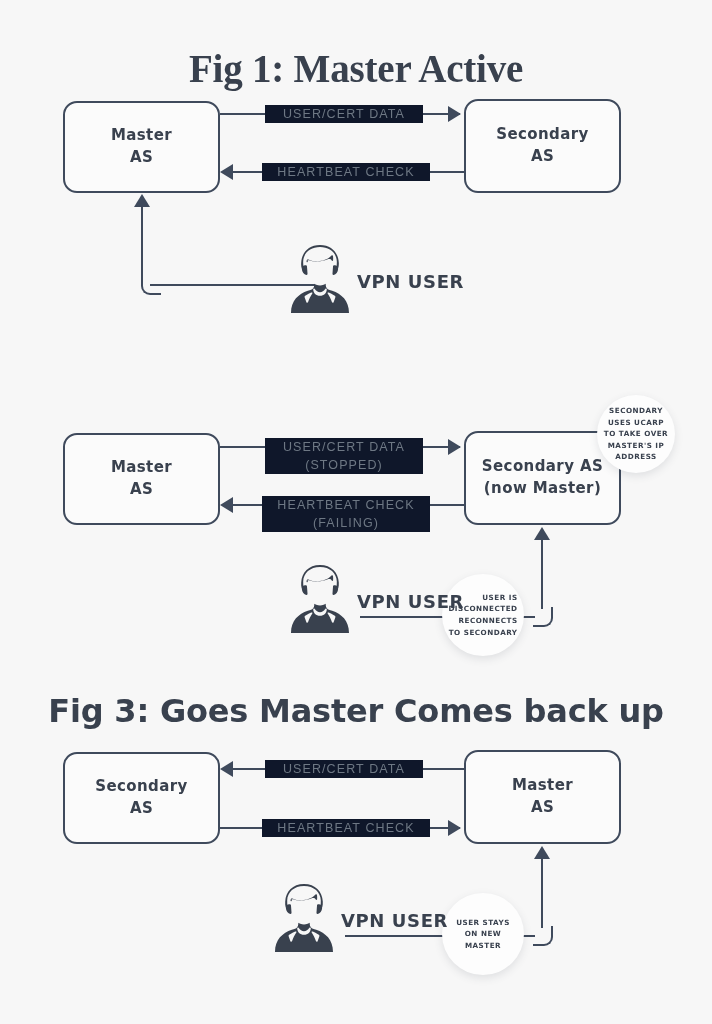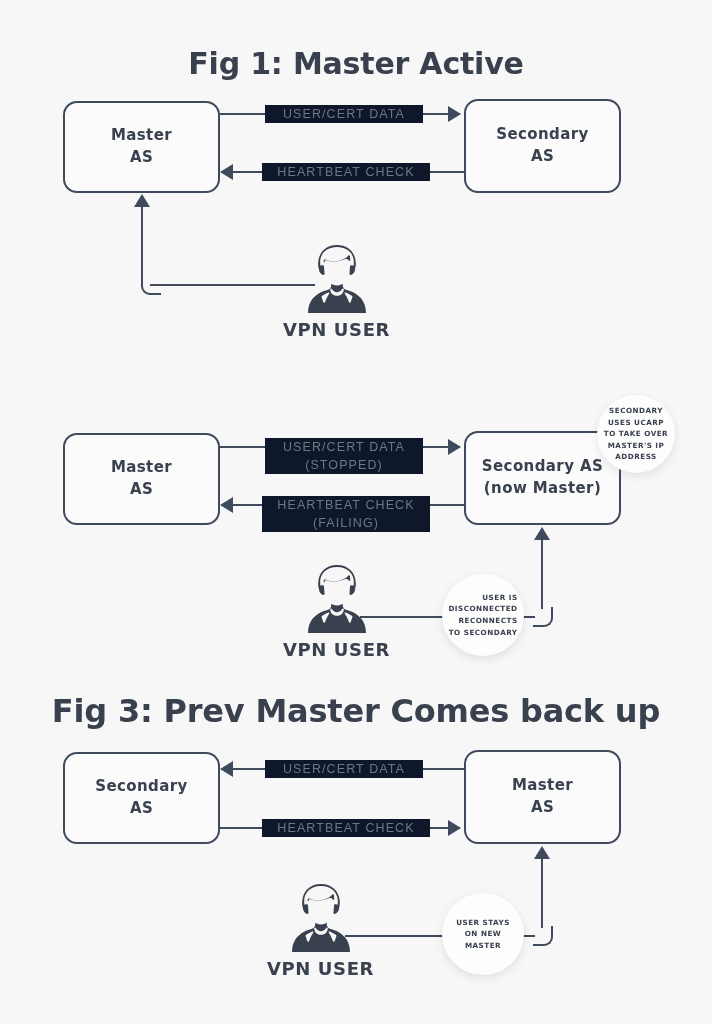--- a/index.html
+++ b/index.html
@@ -16,21 +16,21 @@
   .fig-title{
     position:absolute;
     width:100%;
     text-align:center;
     font-family:"DejaVu Sans", sans-serif;
     font-weight:bold;
     color:#39414e;
     letter-spacing:-0.2px;
     white-space:nowrap;
   }
-  #title-1{top:46px;font-size:30px;}
+  #title-1{top:46px;font-size:39px;font-family:Liberation Serif, serif;}
   #title-2{top:380px;font-size:31px;}
   #title-3{top:692px;font-size:32px;}
 
   
   .as-box{
     position:absolute;
     box-sizing:border-box;
     border:2px solid #3f4a5c;
     border-radius:14px;
     background:#fbfbfb;
@@ -105,21 +105,21 @@
     font-weight:bold;
     font-size:7.2px;
     letter-spacing:0.5px;
     line-height:1.6;
     white-space:pre-line;
     padding:6px;
     box-sizing:border-box;
   }
 
   
-  .user{position:absolute;display:flex;flex-direction:column;align-items:center;}
+  .user{position:absolute;display:flex;align-items:center;}
   .user svg{display:block;}
   .user-label{
     margin-top:4px;
     font-family:"DejaVu Sans", sans-serif;
     font-weight:bold;
     font-size:18px;
     letter-spacing:0.6px;
     color:#39414e;
   }
 </style>
@@ -201,21 +201,21 @@
       <path fill="#39414e" d="M23.2 22.3c-2.6-.7-4.5 1.2-4.3 4 .2 3 2.1 5.4 4.4 5.7 1 .1 1.3-.4 1.2-1.4l-.5-7c-.1-.8-.3-1.1-.8-1.3zM50.8 22.3c2.6-.7 4.5 1.2 4.3 4-.2 3-2.1 5.4-4.4 5.7-1 .1-1.3-.4-1.2-1.4l.5-7c.1-.8.3-1.1.8-1.3z"></path>
       <path fill="#39414e" d="M8 70c0-12.5 7.6-19 16.8-22.2 2.6-.9 4.3-1.5 5.2-2.4 1-1 1.3-2.4 1.3-4.7v-3.3c0-.9.8-1.3 1.5-.8 1.3.9 2.7 1.4 4.2 1.4s2.9-.5 4.2-1.4c.7-.5 1.5-.1 1.5.8v3.3c0 2.3.3 3.7 1.3 4.7.9.9 2.6 1.5 5.2 2.4C58.4 51 66 57.5 66 70H8z"></path>
       <path fill="#f7f7f7" d="M31.6 45.8c1.5 2.2 3.3 3.4 5.4 3.4s3.9-1.2 5.4-3.4c.5-.7 1.4-.5 1.4.4 0 3.6-2.8 6.6-6.8 6.6s-6.8-3-6.8-6.6c0-.9.9-1.1 1.4-.4z"></path>
       <path fill="#f7f7f7" d="M22.2 52.8c2.4-1.6 4.6-2.7 6.2-3.3.8-.3 1.3.4.9 1-1.6 2.4-3.2 5.5-4.2 8.6-.3.9-1.3 1-1.7.2l-1.7-4.9c-.2-.6-.1-1.2.5-1.6zM51.8 52.8c-2.4-1.6-4.6-2.7-6.2-3.3-.8-.3-1.3.4-.9 1 1.6 2.4 3.2 5.5 4.2 8.6.3.9 1.3 1 1.7.2l1.7-4.9c.2-.6.1-1.2-.5-1.6z"></path>
       <path fill="#f7f7f7" d="M37 6.5c-7.8 0-12.8 5-13 11.8-.1 3.3.5 6.4 1.8 9.1.3.7.5 1.6.5 2.6l.4 5.3c.3 3.6 5.3 7.1 10.3 7.1s10-3.5 10.3-7.1l.4-5.3c.1-1 .2-1.9.5-2.6 1.3-2.7 1.9-5.8 1.8-9.1-.2-6.8-5.2-11.8-13-11.8z"></path>
       <path fill="#39414e" d="M24.4 17.6c-.3-1 .1-1.6.9-1.2 4.3 2.1 9.3 2.6 14.6 1.2 3.9-1 6.8-2.8 8.6-5 .6-.7 1.4-.4 1.5.5.2 1.4.2 2.9.1 4.2-.1.8-1 1-1.4.3-1.6-2.6-3.2-1.4-7.7-.1-5.3 1.6-10.7 1.5-14.9-.2-.9-.4-1.5.2-1.3 1.2.1.9-.9 1.2-1.2.3l-.2-1.2z"></path>
     </svg>
     <div class="user-label">VPN USER</div>
   </div>
 
-  <div class="fig-title" id="title-3">Fig 3: Prev Master Comes back up</div>
+  <div class="fig-title" id="title-3">Fig 3: Goes Master Comes back up</div>
 
   <div class="as-box" style="left:63px;top:752px;width:157px;height:92px;">Secondary
 AS</div>
 
   <div class="as-box" style="left:464px;top:750px;width:157px;height:94px;">Master
 AS</div>
 
   <div class="hline" style="left:227px;top:768px;width:238px;"></div>
   <div class="arrow left" style="left:220px;top:761px;"></div>
   <div class="edge-label" style="left:265px;top:760px;width:150px;">USER/CERT DATA</div>

